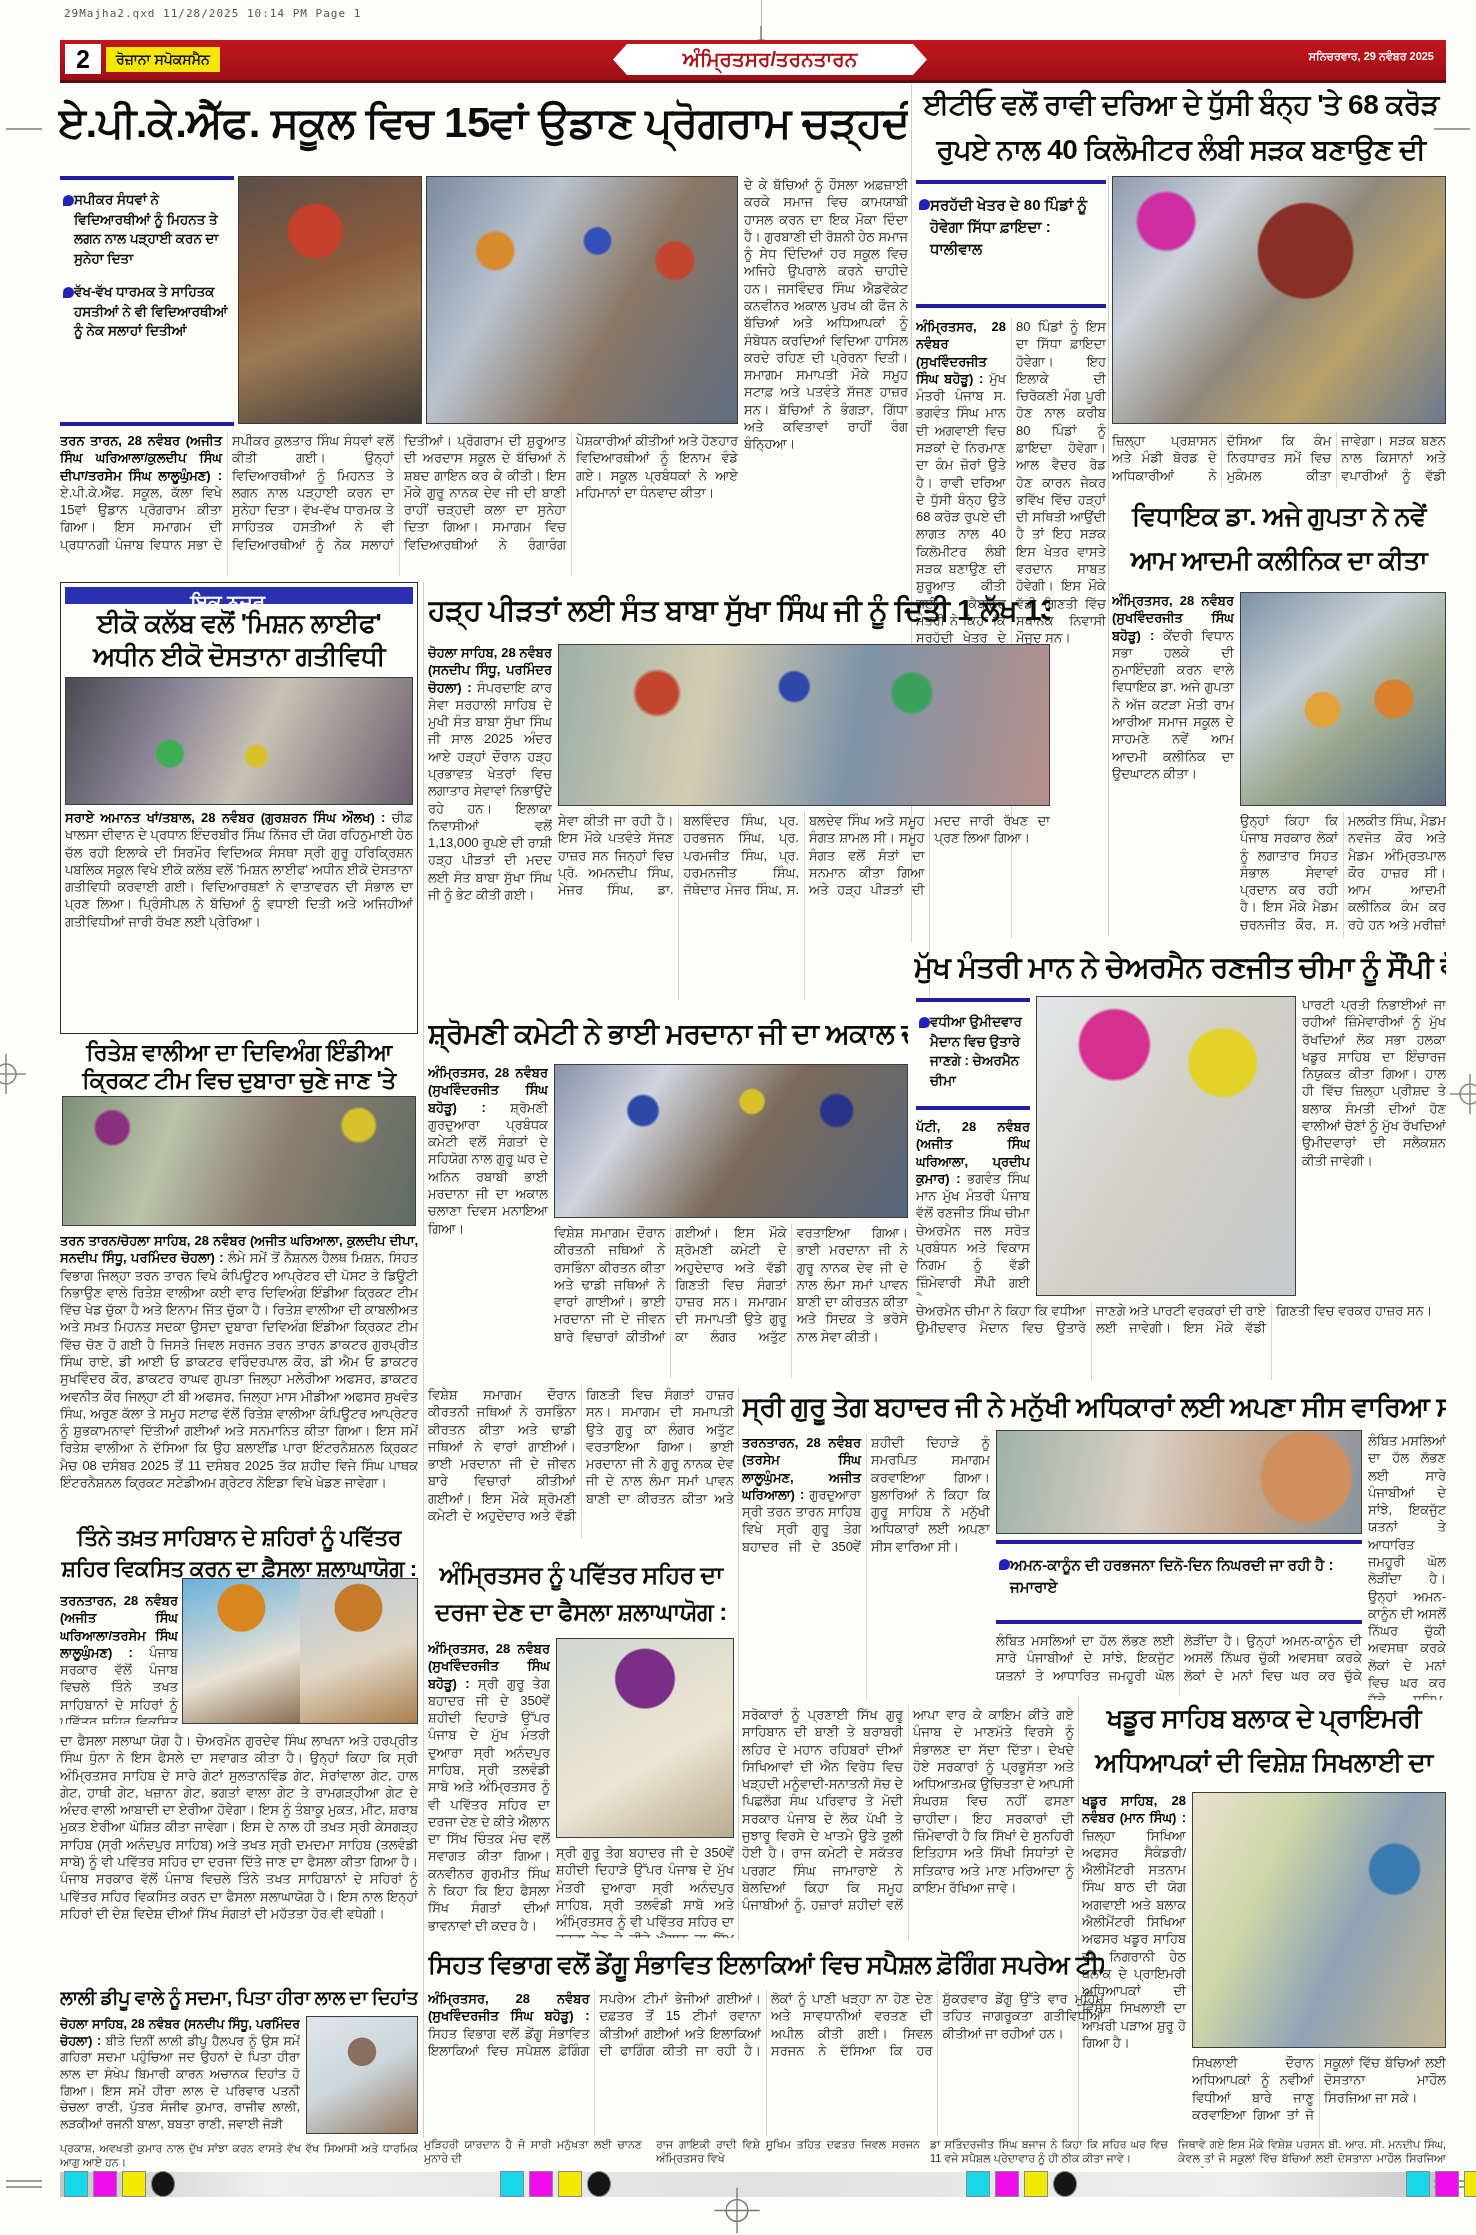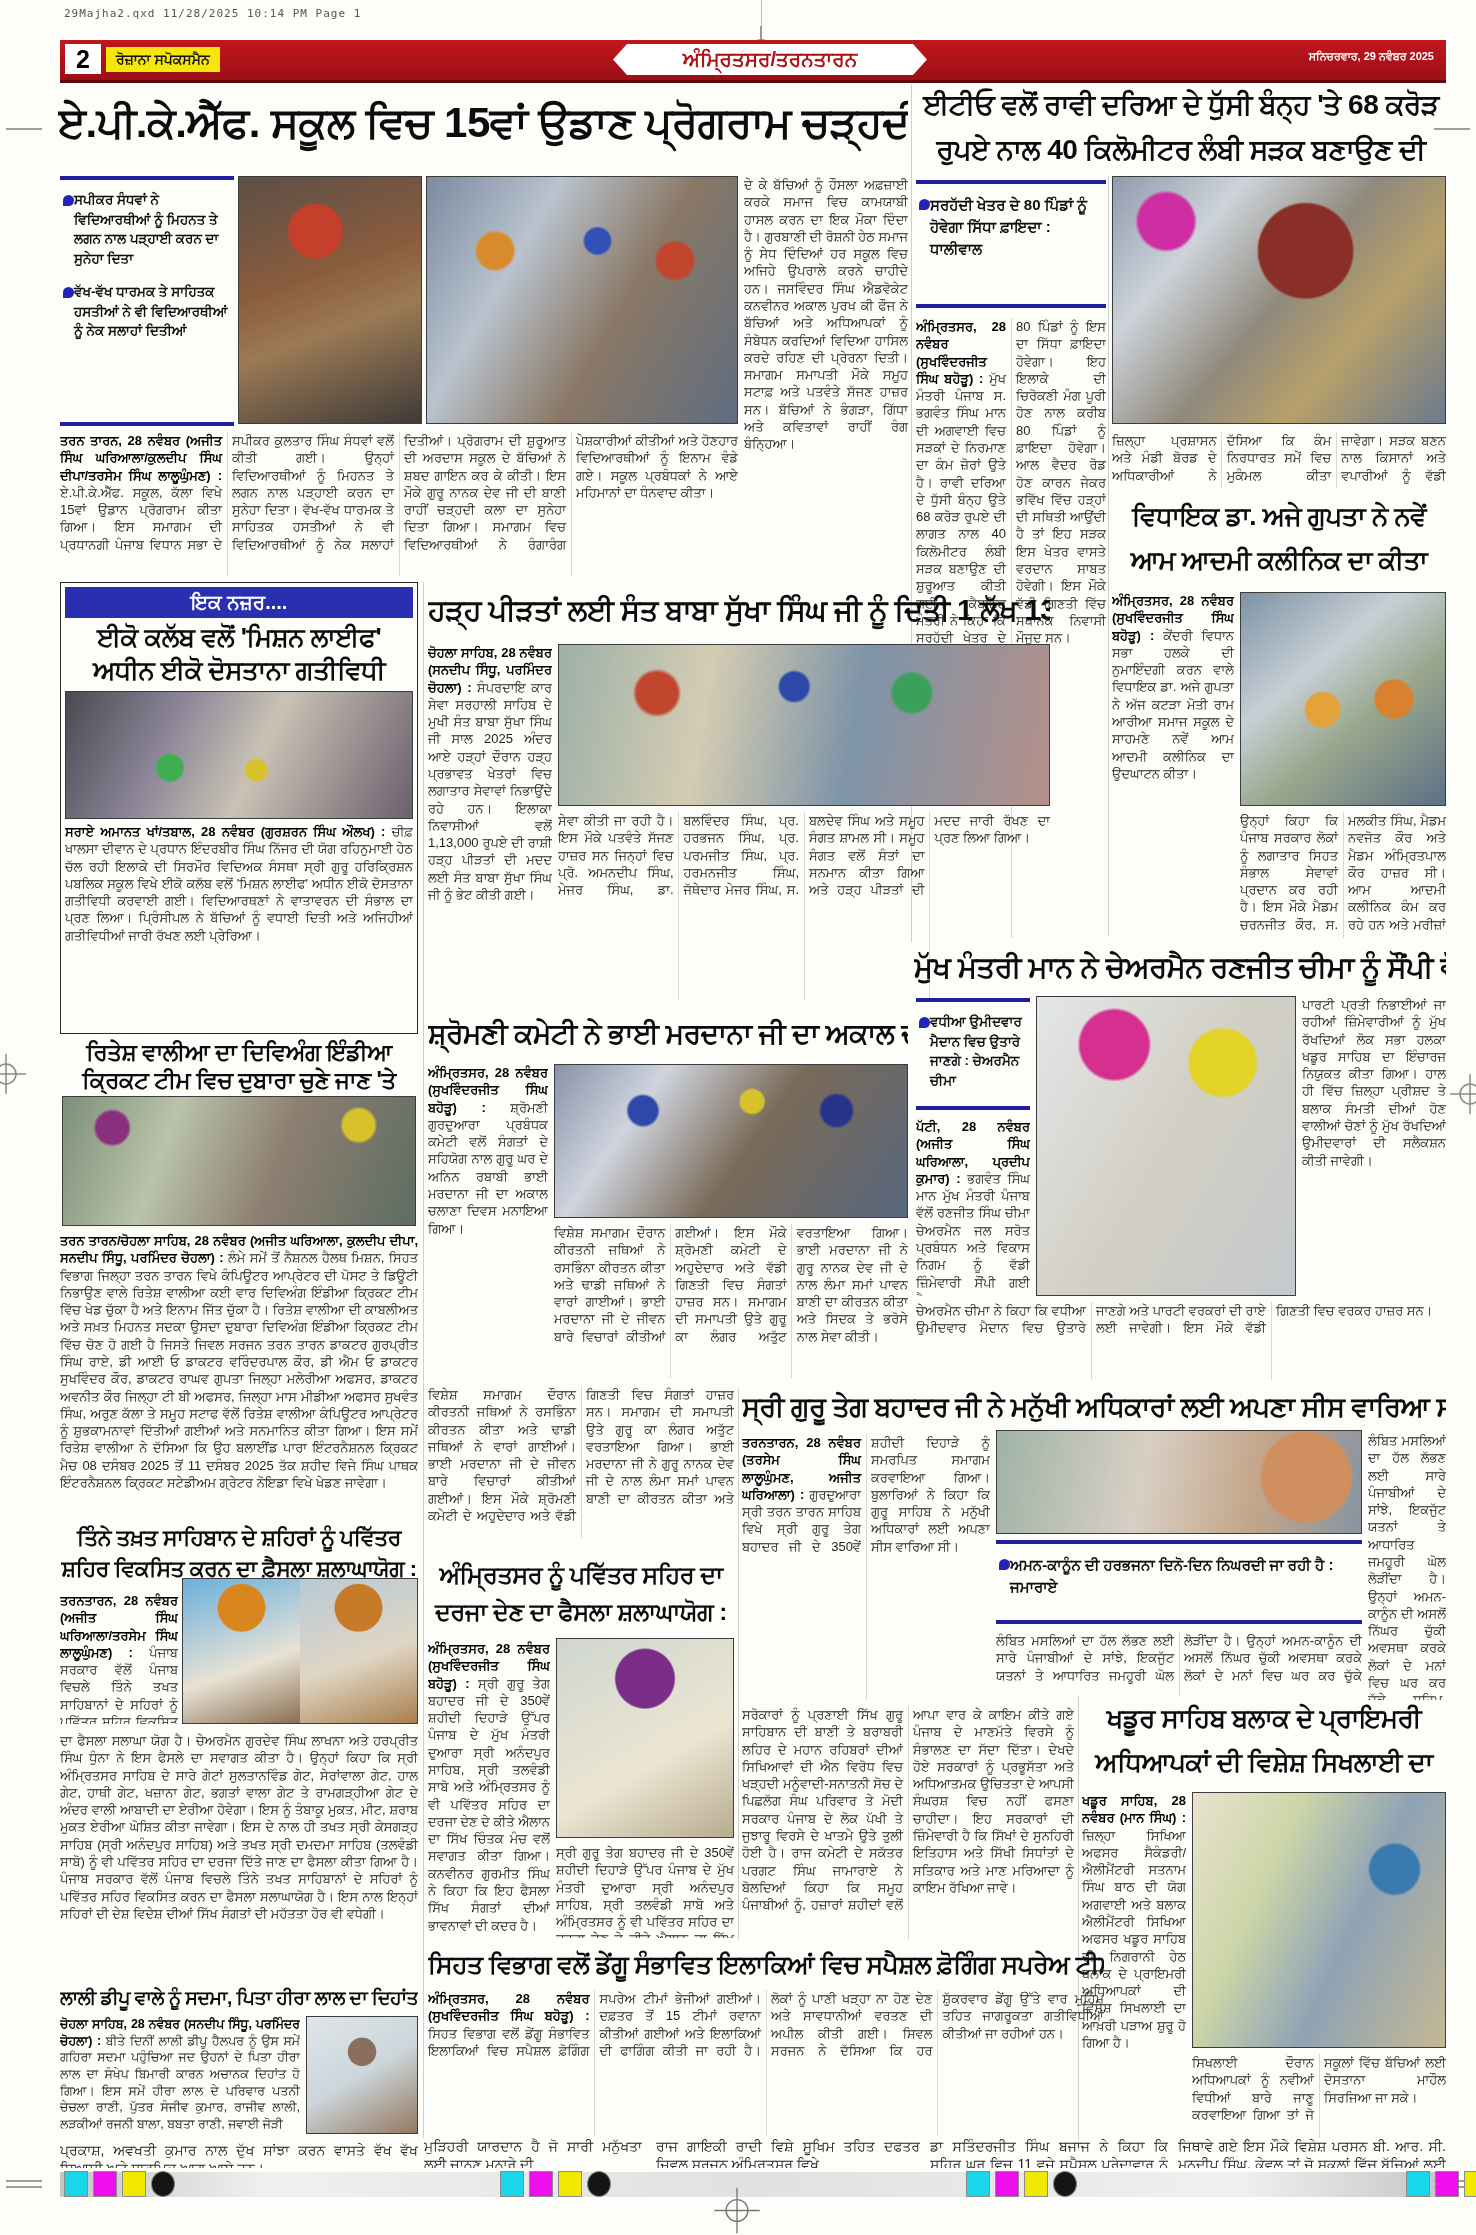--- a/index.html
+++ b/index.html
@@ -20,21 +20,21 @@
   .mh-banner{position:absolute;left:553px;top:4px;width:314px;height:31px;background:#fff;
              color:#ad1016;font-weight:800;font-size:20px;line-height:31px;text-align:center;
              clip-path:polygon(14px 0,calc(100% - 14px) 0,100% 50%,calc(100% - 14px) 100%,14px 100%,0 50%);}
   .mh-date{position:absolute;right:12px;top:10px;color:#fff;font-weight:700;font-size:11px;}
   
   .hl{font-weight:800;color:#0c0c0c;text-align:center;overflow:hidden;letter-spacing:-0.5px;}
   .nw{white-space:nowrap;}
   
   .body-txt{font-size:13px;line-height:1.33;color:#1d1d1d;text-align:justify;overflow:hidden;}
   .body-txt strong{font-weight:700;color:#000;}
-  .small-txt{font-size:14px;line-height:1.25;color:#222;text-align:justify;overflow:hidden;}
+  .small-txt{font-size:11px;line-height:1.25;color:#222;text-align:justify;overflow:hidden;}
   .cols2{column-count:2;column-gap:10px;column-rule:1px solid #d8d8d8;}
   .cols3{column-count:3;column-gap:10px;column-rule:1px solid #d8d8d8;}
   .cols4{column-count:4;column-gap:10px;column-rule:1px solid #d8d8d8;}
   
   .bullets{border-top:4px solid #20209e;border-bottom:4px solid #20209e;padding:10px 3px;
            display:flex;flex-direction:column;gap:14px;overflow:hidden;}
   .bullet{display:flex;font-size:15px;font-weight:700;line-height:1.45;color:#0e0e0e;text-align:left;}
   .bullet.sm{font-size:13.5px;}
   .bdot{flex:0 0 11px;width:11px;height:11px;margin-top:5px;background:#2323ba;border-radius:50% 50% 50% 0;}
   
@@ -138,21 +138,21 @@
     <strong>ਚੋਹਲਾ ਸਾਹਿਬ, 28 ਨਵੰਬਰ (ਸਨਦੀਪ ਸਿੰਧੂ, ਪਰਮਿੰਦਰ ਚੋਹਲਾ) :</strong> <span>ਸੰਪਰਦਾਇ ਕਾਰ ਸੇਵਾ ਸਰਹਾਲੀ ਸਾਹਿਬ ਦੇ ਮੁਖੀ ਸੰਤ ਬਾਬਾ ਸੁੱਖਾ ਸਿੰਘ ਜੀ ਸਾਲ 2025 ਅੰਦਰ ਆਏ ਹੜ੍ਹਾਂ ਦੌਰਾਨ ਹੜ੍ਹ ਪ੍ਰਭਾਵਤ ਖੇਤਰਾਂ ਵਿਚ ਲਗਾਤਾਰ ਸੇਵਾਵਾਂ ਨਿਭਾਉਂਦੇ ਰਹੇ ਹਨ। ਇਲਾਕਾ ਨਿਵਾਸੀਆਂ ਵਲੋਂ 1,13,000 ਰੁਪਏ ਦੀ ਰਾਸ਼ੀ ਹੜ੍ਹ ਪੀੜਤਾਂ ਦੀ ਮਦਦ ਲਈ ਸੰਤ ਬਾਬਾ ਸੁੱਖਾ ਸਿੰਘ ਜੀ ਨੂੰ ਭੇਟ ਕੀਤੀ ਗਈ।</span>
   </div>
   <div class="photo" style="left:558px;top:644px;width:492px;height:162px;">
     <div class="inner" style="background:radial-gradient(circle at 20% 30%,#c2452e 0 5%,transparent 6%),radial-gradient(circle at 48% 26%,#2d48a8 0 5%,transparent 6%),radial-gradient(circle at 72% 30%,#3aa05a 0 5%,transparent 6%),linear-gradient(100deg,#9db0a8,#d4ccb2 30%,#7e94a8 60%,#b5908a);"></div>
   </div>
   <div class="blk body-txt cols4" style="left:558px;top:812px;width:492px;height:188px;">
     <span>ਸੇਵਾ ਕੀਤੀ ਜਾ ਰਹੀ ਹੈ। ਇਸ ਮੌਕੇ ਪਤਵੰਤੇ ਸੱਜਣ ਹਾਜ਼ਰ ਸਨ ਜਿਨ੍ਹਾਂ ਵਿਚ ਪ੍ਰੋ. ਅਮਨਦੀਪ ਸਿੰਘ, ਮੇਜਰ ਸਿੰਘ, ਡਾ. ਬਲਵਿੰਦਰ ਸਿੰਘ, ਪ੍ਰ. ਹਰਭਜਨ ਸਿੰਘ, ਪ੍ਰ. ਪਰਮਜੀਤ ਸਿੰਘ, ਪ੍ਰ. ਹਰਮਨਜੀਤ ਸਿੰਘ, ਜੱਥੇਦਾਰ ਮੇਜਰ ਸਿੰਘ, ਸ. ਬਲਦੇਵ ਸਿੰਘ ਅਤੇ ਸਮੂਹ ਸੰਗਤ ਸ਼ਾਮਲ ਸੀ। ਸਮੂਹ ਸੰਗਤ ਵਲੋਂ ਸੰਤਾਂ ਦਾ ਸਨਮਾਨ ਕੀਤਾ ਗਿਆ ਅਤੇ ਹੜ੍ਹ ਪੀੜਤਾਂ ਦੀ ਮਦਦ ਜਾਰੀ ਰੱਖਣ ਦਾ ਪ੍ਰਣ ਲਿਆ ਗਿਆ।</span>
   </div>
 
   <div class="blk lbox" style="left:60px;top:582px;width:358px;height:452px;">
-    <div class="banner-blue" style="height:31px;">ਇਕ ਨਜ਼ਰ....</div>
+    <div class="banner-blue" style="height:17px;">ਇਕ ਨਜ਼ਰ....</div>
     <div class="hl" style="position:static;font-size:26px;line-height:33px;height:68px;margin-top:3px;">ਈਕੋ ਕਲੱਬ ਵਲੋਂ 'ਮਿਸ਼ਨ ਲਾਈਫ' ਅਧੀਨ ਈਕੋ ਦੋਸਤਾਨਾ ਗਤੀਵਿਧੀ ਕਰਵਾਈ</div>
     <div class="photo" style="position:static;display:block;width:100%;height:128px;margin:2px 0 4px;">
       <div class="inner" style="background:radial-gradient(circle at 30% 60%,#3fae52 0 5%,transparent 6%),radial-gradient(circle at 55% 62%,#d8c22c 0 5%,transparent 6%),linear-gradient(115deg,#4a4a52,#8c8698 30%,#c9c2b4 55%,#6b5f6e);"></div>
     </div>
     <div class="body-txt" style="height:200px;">
       <strong>ਸਰਾਏ ਅਮਾਨਤ ਖਾਂ/ਤਬਾਲ, 28 ਨਵੰਬਰ (ਗੁਰਸ਼ਰਨ ਸਿੰਘ ਔਲਖ) :</strong> <span>ਚੀਫ਼ ਖਾਲਸਾ ਦੀਵਾਨ ਦੇ ਪ੍ਰਧਾਨ ਇੰਦਰਬੀਰ ਸਿੰਘ ਨਿੱਜਰ ਦੀ ਯੋਗ ਰਹਿਨੁਮਾਈ ਹੇਠ ਚੱਲ ਰਹੀ ਇਲਾਕੇ ਦੀ ਸਿਰਮੌਰ ਵਿਦਿਅਕ ਸੰਸਥਾ ਸ੍ਰੀ ਗੁਰੂ ਹਰਿਕ੍ਰਿਸ਼ਨ ਪਬਲਿਕ ਸਕੂਲ ਵਿਖੇ ਈਕੋ ਕਲੱਬ ਵਲੋਂ 'ਮਿਸ਼ਨ ਲਾਈਫ' ਅਧੀਨ ਈਕੋ ਦੋਸਤਾਨਾ ਗਤੀਵਿਧੀ ਕਰਵਾਈ ਗਈ। ਵਿਦਿਆਰਥਣਾਂ ਨੇ ਵਾਤਾਵਰਨ ਦੀ ਸੰਭਾਲ ਦਾ ਪ੍ਰਣ ਲਿਆ। ਪ੍ਰਿੰਸੀਪਲ ਨੇ ਬੱਚਿਆਂ ਨੂੰ ਵਧਾਈ ਦਿਤੀ ਅਤੇ ਅਜਿਹੀਆਂ ਗਤੀਵਿਧੀਆਂ ਜਾਰੀ ਰੱਖਣ ਲਈ ਪ੍ਰੇਰਿਆ।</span>
     </div>
   </div>
 
   <div class="blk hl" style="left:60px;top:1038px;width:358px;height:56px;font-size:23px;line-height:28px;">ਰਿਤੇਸ਼ ਵਾਲੀਆ ਦਾ ਦਿਵਿਅੰਗ ਇੰਡੀਆ ਕ੍ਰਿਕਟ ਟੀਮ ਵਿਚ ਦੁਬਾਰਾ ਚੁਣੇ ਜਾਣ 'ਤੇ ਕੀਤਾ ਸਨਮਾਨ</div>

